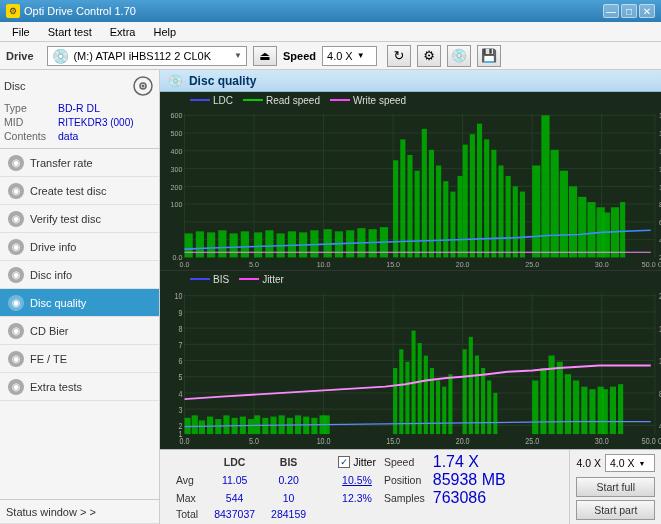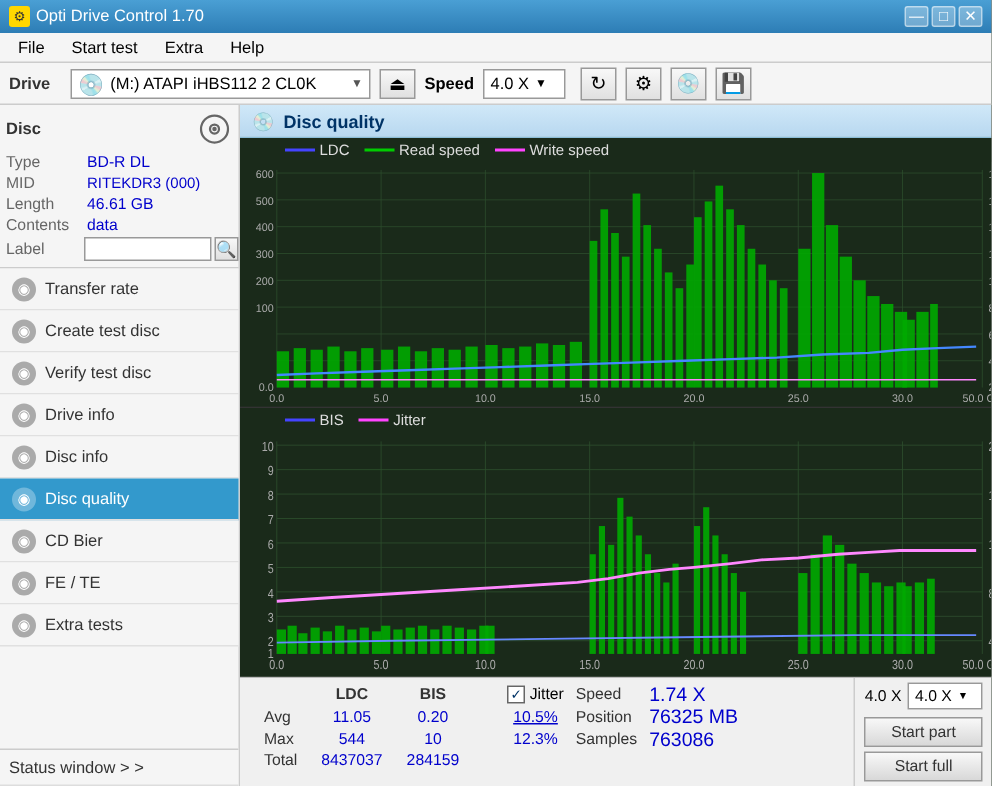--- a/index.html
+++ b/index.html
@@ -28,21 +28,21 @@
     
     
     .main-layout { display: flex; height: calc(524px - 22px - 20px - 28px); }
     
     
     .sidebar { width: 160px; background: #f5f5f5; border-right: 1px solid #ccc; display: flex; flex-direction: column; flex-shrink: 0; }
     
     
     .disc-panel { border-bottom: 1px solid #ccc; padding: 4px; }
     .disc-header { display: flex; align-items: center; justify-content: space-between; margin-bottom: 4px; }
-    .disc-title { font-size: 11px; font-weight: bold; color: #333; }
+    .disc-title { font-size: 11px; font-weight: normal; color: #333; }
     .disc-icon { width: 24px; height: 24px; display: flex; align-items: center; justify-content: center; }
     .disc-icon svg { width: 20px; height: 20px; }
     .disc-row { display: flex; gap: 4px; margin-bottom: 2px; align-items: center; }
     .disc-key { color: #666; min-width: 50px; font-size: 10.5px; }
     .disc-val { color: #0000cc; font-size: 10.5px; }
     .label-row { display: flex; align-items: center; gap: 2px; margin-top: 2px; }
     .label-input { border: 1px solid #999; height: 16px; width: 85px; font-size: 10px; padding: 0 2px; }
     .label-btn { width: 16px; height: 16px; background: linear-gradient(to bottom, #f8f8f8, #e0e0e0); border: 1px solid #999; display: flex; align-items: center; justify-content: center; cursor: pointer; font-size: 11px; }
     
     
@@ -75,21 +75,21 @@
     .legend-color { width: 20px; height: 2px; }
     .legend-color.ldc { background: #4444ff; }
     .legend-color.read { background: #00cc00; }
     .legend-color.write { background: #ff44ff; }
     .legend-color.bis { background: #4444ff; }
     .legend-color.jitter { background: #ff44ff; }
     .stats-label { color: #333; font-size: 10.5px; min-width: 30px; }
     .jitter-check { display: flex; align-items: center; gap: 3px; font-size: 10.5px; }
     .checkbox { width: 12px; height: 12px; border: 1px solid #666; background: white; display: flex; align-items: center; justify-content: center; font-size: 9px; color: #003366; cursor: pointer; }
     .speed-key { color: #333; }
-    .speed-val-blue { color: #0000cc; font-size: 13px; }
+    .speed-val-blue { color: #0000cc; font-size: 16px; }
     .action-btn { height: 20px; background: linear-gradient(to bottom, #f8f8f8, #d8d8d8); border: 1px solid #999; font-size: 10.5px; cursor: pointer; padding: 0 8px; display: flex; align-items: center; justify-content: center; color: #333; min-width: 65px; }
     
     
     .bottom-stats { display: flex; background: #f0f0f0; border-top: 1px solid #bbb; }
     .stats-main { flex: 1; padding: 3px 8px; }
     .stats-buttons { display: flex; flex-direction: column; justify-content: center; gap: 3px; padding: 3px 6px; border-left: 1px solid #ccc; }
     
     .table-stats { border-collapse: collapse; font-size: 10.5px; }
     .table-stats td { padding: 1px 8px; }
     .th-cell { font-weight: bold; color: #333; text-align: center; }
@@ -156,31 +156,22 @@
       </div>
       <div class="disc-row">
         <span class="disc-key">Type</span>
         <span class="disc-val">BD-R DL</span>
       </div>
       <div class="disc-row">
         <span class="disc-key">MID</span>
         <span class="disc-val" style="font-size:10px;">RITEKDR3 (000)</span>
       </div>
       <div class="disc-row">
-        <span class="disc-key">Length</span>
-        <span class="disc-val">46.61 GB</span>
-      </div>
-      <div class="disc-row">
         <span class="disc-key">Contents</span>
         <span class="disc-val">data</span>
-      </div>
-      <div class="label-row">
-        <span class="disc-key">Label</span>
-        <input class="label-input" type="text" value="" style="">
-        <div class="label-btn">🔍</div>
       </div>
     </div>
 
     <div class="nav-buttons">
       <div class="nav-btn">
         <div class="nav-btn-icon gray">◉</div>
         <span>Transfer rate</span>
       </div>
       <div class="nav-btn">
         <div class="nav-btn-icon gray">◉</div>
@@ -497,21 +488,21 @@
               <span class="speed-val-blue">1.74 X</span>
             </td>
           </tr>
           <tr>
             <td class="stats-label">Avg</td>
             <td class="val-blue">11.05</td>
             <td class="val-blue">0.20</td>
             <td></td>
             <td class="val-blue" style="padding: 0 4px; text-decoration: underline;">10.5%</td>
             <td style="padding: 0 4px;"><span class="speed-key">Position</span></td>
-            <td style="padding: 0 4px;"><span class="speed-val-blue">76325 MB</span></td>
+            <td style="padding: 0 4px;"><span class="speed-val-blue">85938 MB</span></td>
           </tr>
           <tr>
             <td class="stats-label">Max</td>
             <td class="val-blue">544</td>
             <td class="val-blue">10</td>
             <td></td>
             <td class="val-blue" style="padding: 0 4px;">12.3%</td>
             <td style="padding: 0 4px; margin-left: 41px;"><span class="speed-key">Samples</span></td>
             <td style="padding: 0 4px;"><span class="speed-val-blue">763086</span></td>
           </tr>
@@ -528,19 +519,19 @@
           </table>
       </div>
       <div class="stats-buttons">
         <div style="margin-bottom:2px; display:flex; align-items:center; gap:4px;">
           <span style="font-size:10.5px;">4.0 X</span>
           <div style="width:50px; background:white; border:1px solid #999; height:18px; font-size:10.5px; display:flex; align-items:center; padding:0 4px; cursor:pointer; gap:4px;">
             <span>4.0 X</span>
             <span style="font-size:7px;">▼</span>
           </div>
         </div>
+        <button class="action-btn">Start full</button>
         <button class="action-btn">Start part</button>
-        <button class="action-btn">Start full</button>
       </div>
     </div>
 
   </div>
 </div>
 
 </body></html>

